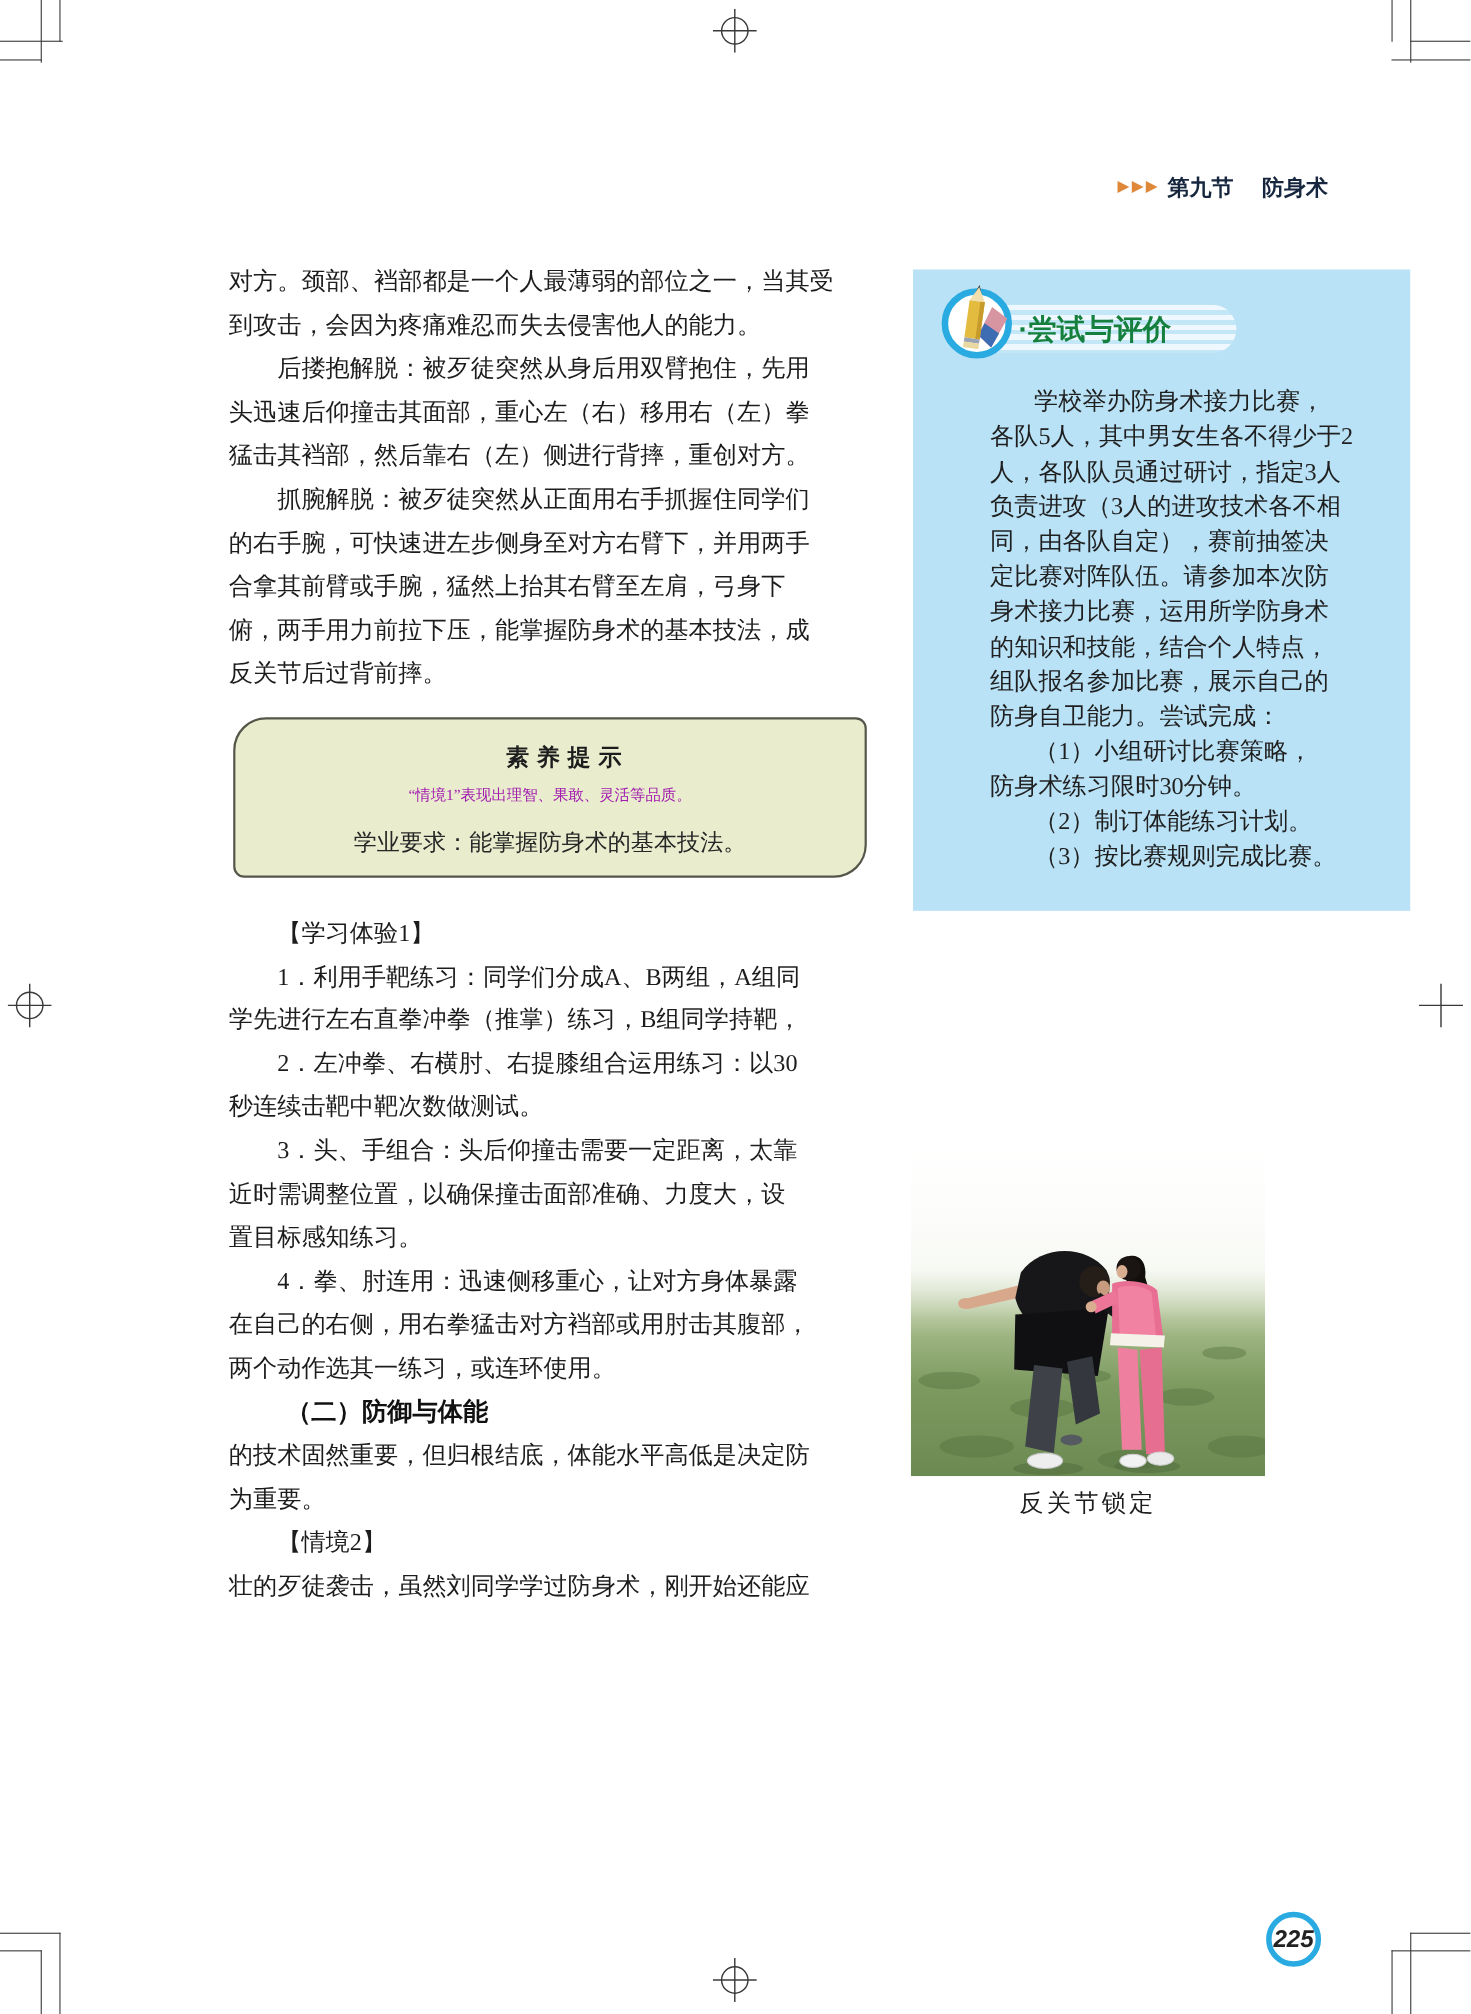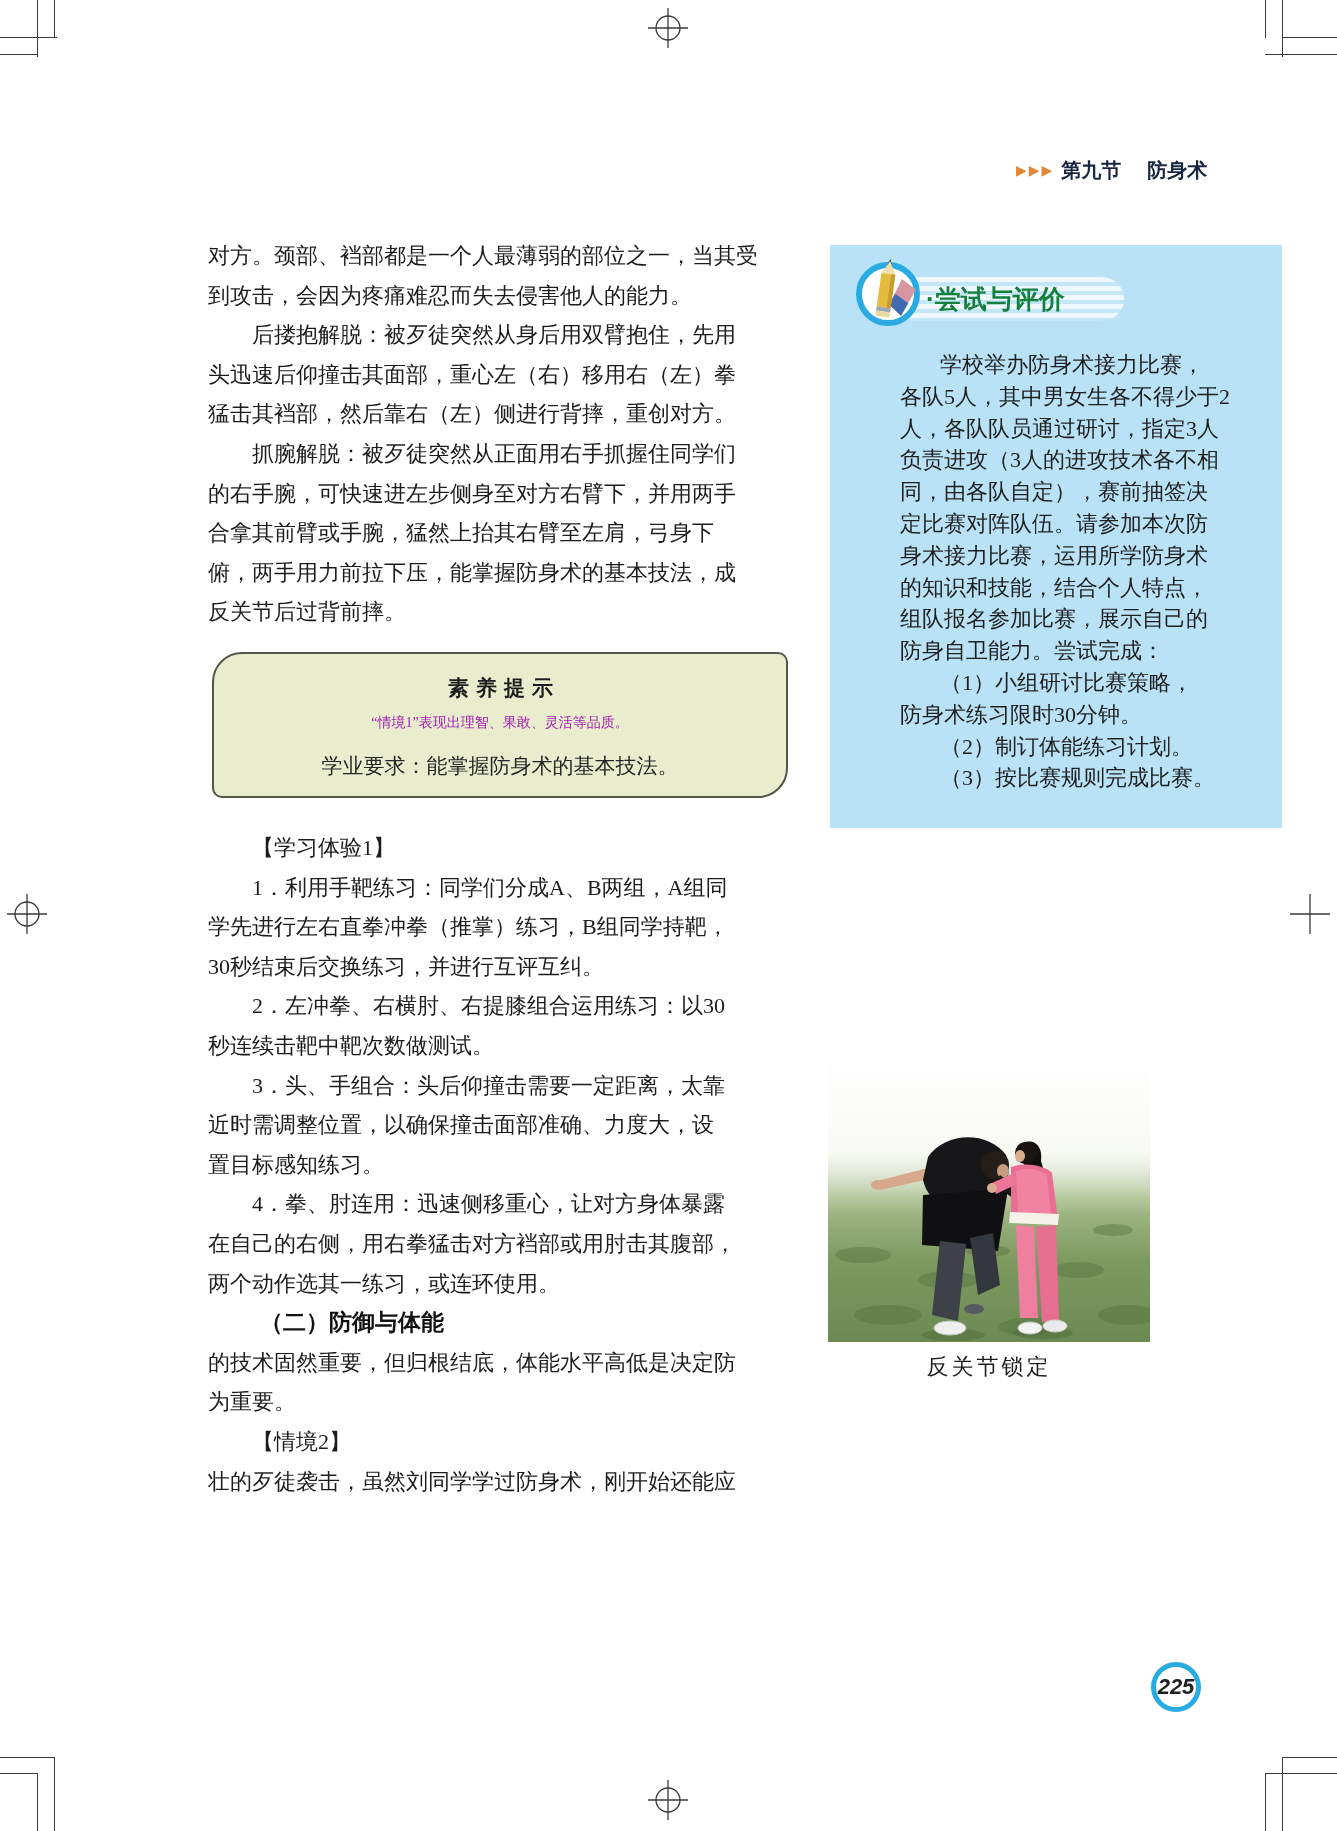--- a/index.html
+++ b/index.html
@@ -18,21 +18,21 @@
 
   
   .tblock{position:absolute;left:208px;width:578px;}
   .line{height:39.6px;line-height:39.6px;font-size:22px;white-space:nowrap;overflow:visible;}
   .indent{padding-left:44px;}
   .h2line{font-family:"Liberation Sans","DejaVu Sans",sans-serif;font-weight:bold;font-size:23px;color:#111;padding-left:52px;}
 
   
   .tipbox{position:absolute;left:212px;top:652px;width:576px;height:146px;background:#e9edce;
           border:2px solid #55564a;border-radius:30px 10px 30px 10px;box-sizing:border-box;}
-  .tipbox .ttl{position:absolute;left:4px;top:20px;width:100%;text-align:center;
+  .tipbox .ttl{position:absolute;left:16px;top:20px;width:100%;text-align:center;
                font-family:"Liberation Sans","DejaVu Sans",sans-serif;font-weight:bold;font-size:21px;
                letter-spacing:7px;color:#1d1d1d;}
   .tipbox .tl1{position:absolute;left:0;top:60px;width:100%;text-align:center;font-size:14px;color:#a21caf;}
   .tipbox .tl2{position:absolute;left:0;top:98px;width:100%;text-align:center;font-size:21px;color:#262626;}
 
   
   .evalbox{position:absolute;left:830px;top:245px;width:452px;height:583px;background:#b9e2f6;}
   .eval-band{position:absolute;left:58px;top:32px;width:236px;height:44px;border-radius:22px;
              background:repeating-linear-gradient(180deg,#eef8fe 0 5px,#c4e7f8 5px 9px);}
   .eval-title{position:absolute;left:96px;top:32px;height:44px;line-height:44px;
@@ -41,21 +41,21 @@
   .eval-text{position:absolute;left:38px;top:104px;width:390px;}
   .eline{height:31.8px;line-height:31.8px;font-size:22px;color:#1f1f1f;white-space:nowrap;margin-left:32px;}
   .eindent{padding-left:40px;}
 
   
   .photo{position:absolute;left:828px;top:1015px;width:322px;height:327px;}
   .caption{position:absolute;left:828px;top:1353px;width:322px;height:28px;line-height:28px;
            text-align:center;font-size:22px;color:#1c1c1c;letter-spacing:3px;}
 
   
-  .badge{position:absolute;left:1151px;top:1662px;width:40px;height:40px;border:5px solid #29abe2;
+  .badge{position:absolute;left:1151px;top:1738px;width:40px;height:40px;border:5px solid #29abe2;
          border-radius:50%;background:#fff;display:flex;align-items:center;justify-content:center;}
   .badge span{font-family:"Liberation Sans","DejaVu Sans",sans-serif;font-style:italic;font-weight:bold;
               font-size:22px;color:#222;}
 </style>
 </head>
 <body>
 
 <div class="page">
 
   <div>
@@ -126,21 +126,20 @@
   <div class="tipbox">
     <div class="ttl">素养提示</div>
     <div class="tl1">“情境1”表现出理智、果敢、灵活等品质。</div>
     <div class="tl2">学业要求：能掌握防身术的基本技法。</div>
   </div>
 
   <div class="tblock" style="top:828px;">
     <div class="line indent">【学习体验1】</div>
     <div class="line indent">1．利用手靶练习：同学们分成A、B两组，A组同</div>
     <div class="line">学先进行左右直拳冲拳（推掌）练习，B组同学持靶，</div>
-    <div class="line">30秒结束后交换练习，并进行互评互纠。</div>
     <div class="line indent">2．左冲拳、右横肘、右提膝组合运用练习：以30</div>
     <div class="line">秒连续击靶中靶次数做测试。</div>
     <div class="line indent">3．头、手组合：头后仰撞击需要一定距离，太靠</div>
     <div class="line">近时需调整位置，以确保撞击面部准确、力度大，设</div>
     <div class="line">置目标感知练习。</div>
     <div class="line indent">4．拳、肘连用：迅速侧移重心，让对方身体暴露</div>
     <div class="line">在自己的右侧，用右拳猛击对方裆部或用肘击其腹部，</div>
     <div class="line">两个动作选其一练习，或连环使用。</div>
     <div class="line h2line">（二）防御与体能</div>
     <div class="line">的技术固然重要，但归根结底，体能水平高低是决定防</div>

